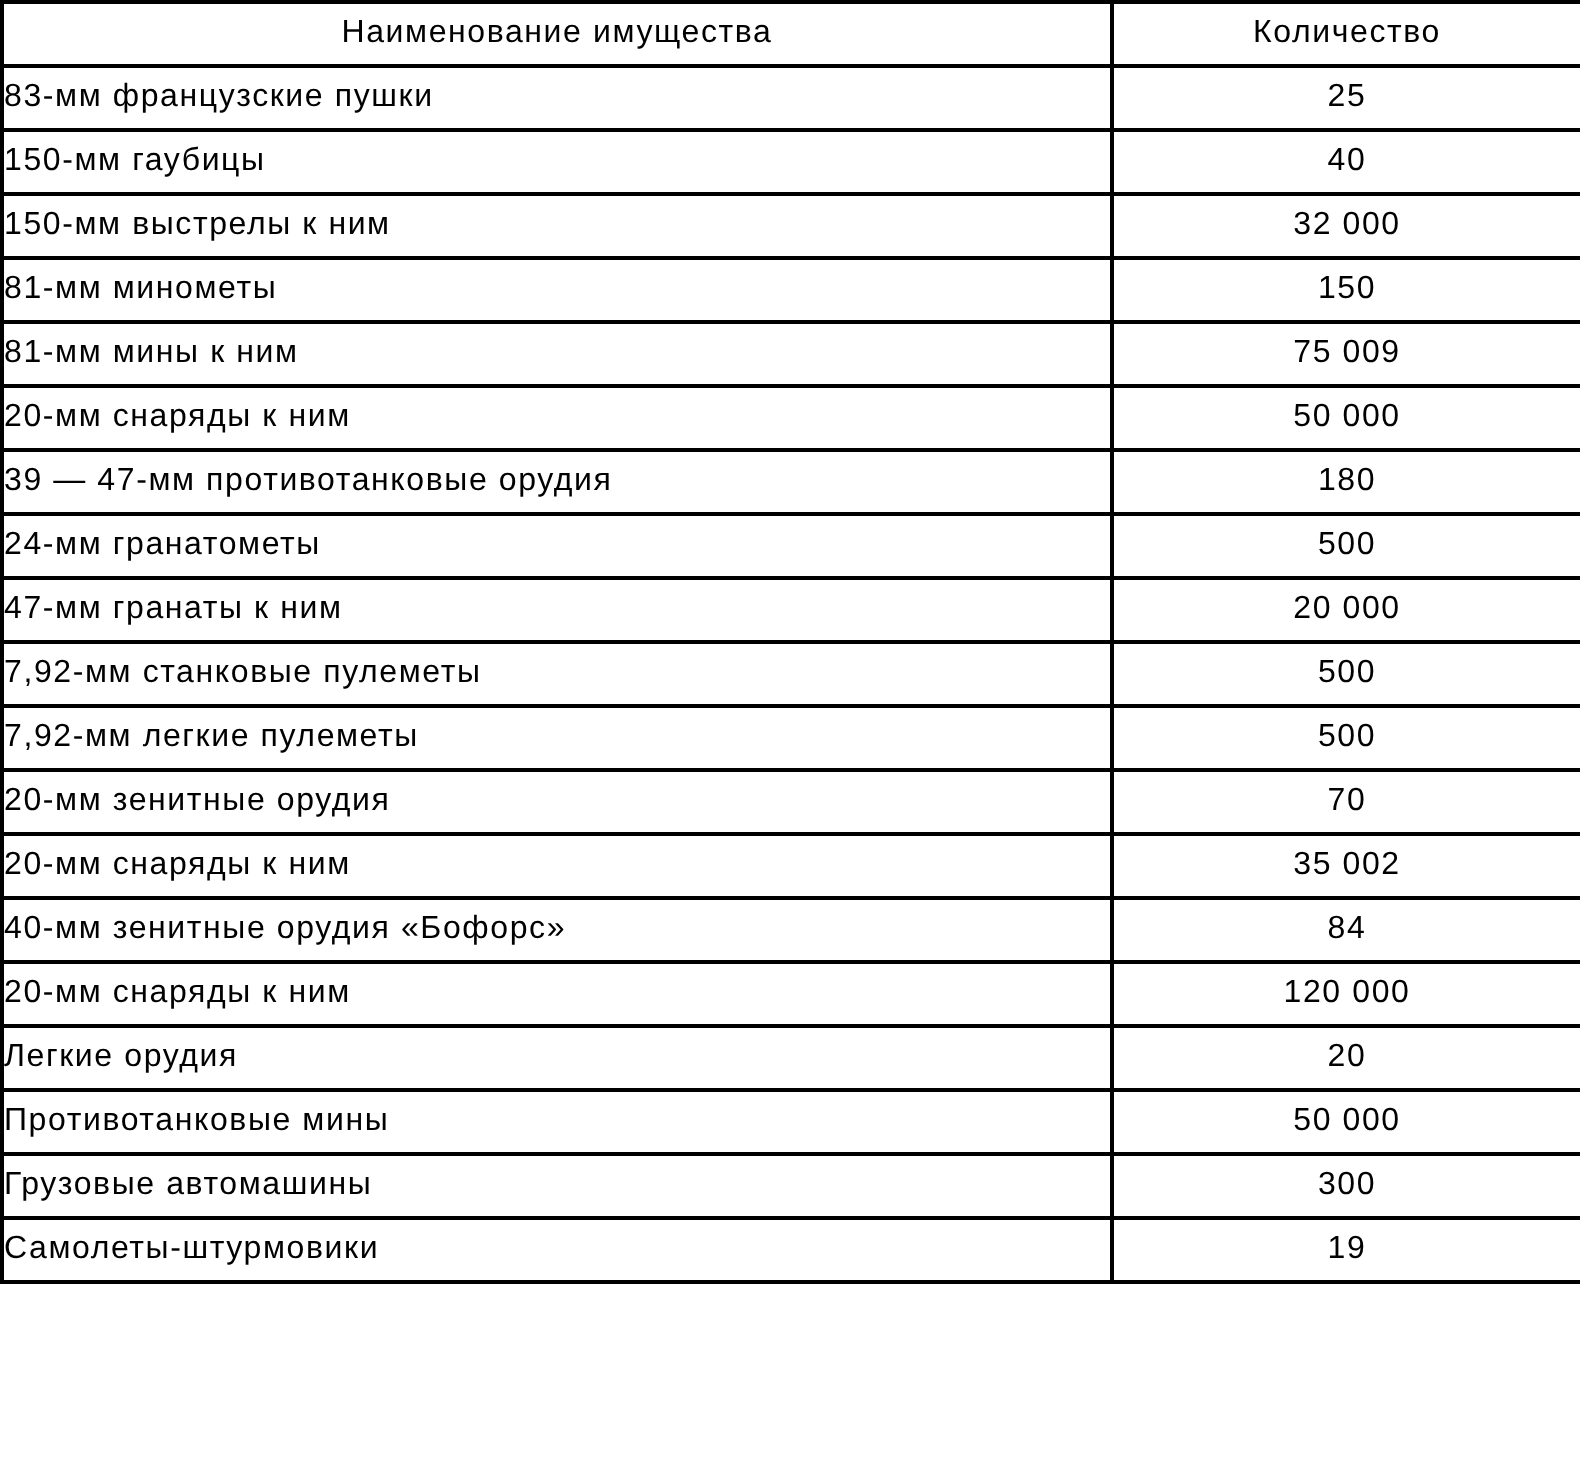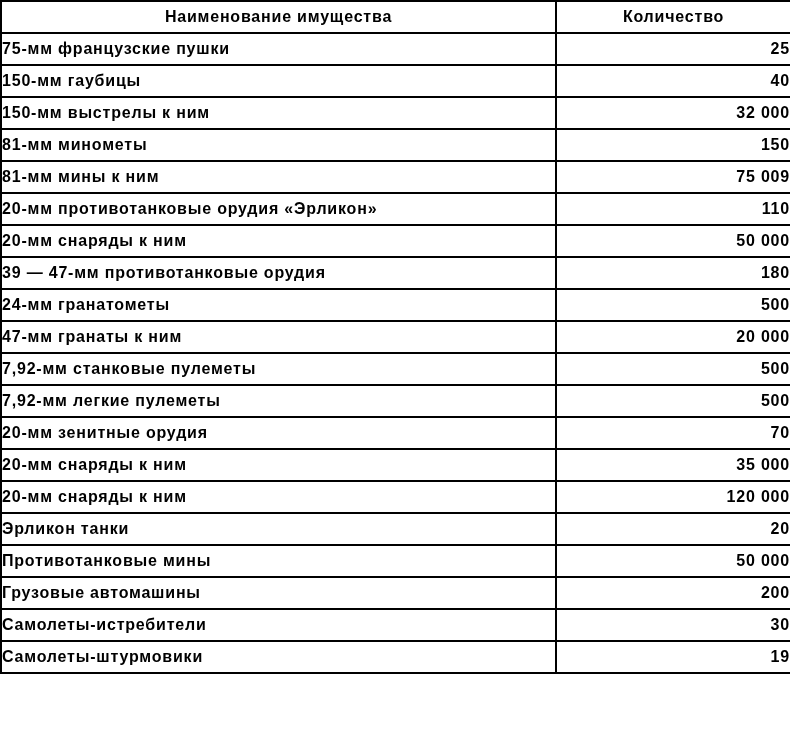--- a/index.html
+++ b/index.html
@@ -19,77 +19,73 @@
     width: 790px;
     table-layout: fixed;
   }
   table.equipment th,
   table.equipment td {
     border: 2px solid #000000;
     height: 30px;
     padding: 0;
     font-size: 16px;
     letter-spacing: 0.8px;
-    font-weight: bold;
+    font-weight: normal;
     color: #000000;
     white-space: nowrap;
     overflow: hidden;
     vertical-align: middle;
   }
   table.equipment th {
     text-align: center;
   }
   td.name-cell {
     text-align: left;
     padding-left: 131px;
   }
   td.qty-cell {
-    text-align: right;
+    text-align: center;
     padding-right: 86px;
   }
 </style>
 </head>
 <body>
 
 <div>
   <table class="equipment">
     <colgroup>
       <col style="width:555px">
       <col style="width:235px">
     </colgroup>
     <thead>
       <tr>
         <th>Наименование имущества</th>
         <th>Количество</th>
       </tr>
     </thead>
     <tbody>
         <tr>
-          <td class="name-cell">75-мм французские пушки</td>
+          <td class="name-cell">83-мм французские пушки</td>
           <td class="qty-cell">25</td>
         </tr>
         <tr>
           <td class="name-cell">150-мм гаубицы</td>
           <td class="qty-cell">40</td>
         </tr>
         <tr>
           <td class="name-cell">150-мм выстрелы к ним</td>
           <td class="qty-cell">32 000</td>
         </tr>
         <tr>
           <td class="name-cell">81-мм минометы</td>
           <td class="qty-cell">150</td>
         </tr>
         <tr>
           <td class="name-cell">81-мм мины к ним</td>
           <td class="qty-cell">75 009</td>
-        </tr>
-        <tr>
-          <td class="name-cell">20-мм противотанковые орудия «Эрликон»</td>
-          <td class="qty-cell">110</td>
         </tr>
         <tr>
           <td class="name-cell">20-мм снаряды к ним</td>
           <td class="qty-cell">50 000</td>
         </tr>
         <tr>
           <td class="name-cell">39 — 47-мм противотанковые орудия</td>
           <td class="qty-cell">180</td>
         </tr>
         <tr>
@@ -107,41 +103,41 @@
         <tr>
           <td class="name-cell">7,92-мм легкие пулеметы</td>
           <td class="qty-cell">500</td>
         </tr>
         <tr>
           <td class="name-cell">20-мм зенитные орудия</td>
           <td class="qty-cell">70</td>
         </tr>
         <tr>
           <td class="name-cell">20-мм снаряды к ним</td>
-          <td class="qty-cell">35 000</td>
+          <td class="qty-cell">35 002</td>
+        </tr>
+        <tr>
+          <td class="name-cell">40-мм зенитные орудия «Бофорс»</td>
+          <td class="qty-cell">84</td>
         </tr>
         <tr>
           <td class="name-cell">20-мм снаряды к ним</td>
           <td class="qty-cell">120 000</td>
         </tr>
         <tr>
-          <td class="name-cell">Эрликон танки</td>
+          <td class="name-cell">Легкие орудия</td>
           <td class="qty-cell">20</td>
         </tr>
         <tr>
           <td class="name-cell">Противотанковые мины</td>
           <td class="qty-cell">50 000</td>
         </tr>
         <tr>
           <td class="name-cell">Грузовые автомашины</td>
-          <td class="qty-cell">200</td>
-        </tr>
-        <tr>
-          <td class="name-cell">Самолеты-истребители</td>
-          <td class="qty-cell">30</td>
+          <td class="qty-cell">300</td>
         </tr>
         <tr>
           <td class="name-cell">Самолеты-штурмовики</td>
           <td class="qty-cell">19</td>
         </tr>
       </tbody>
   </table>
 </div>
 
 </body></html>

